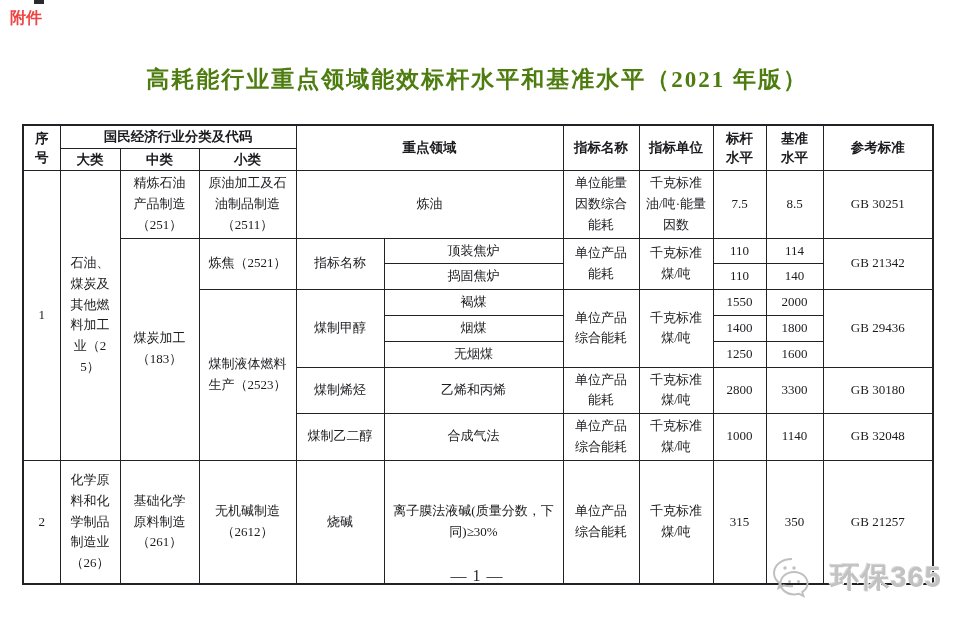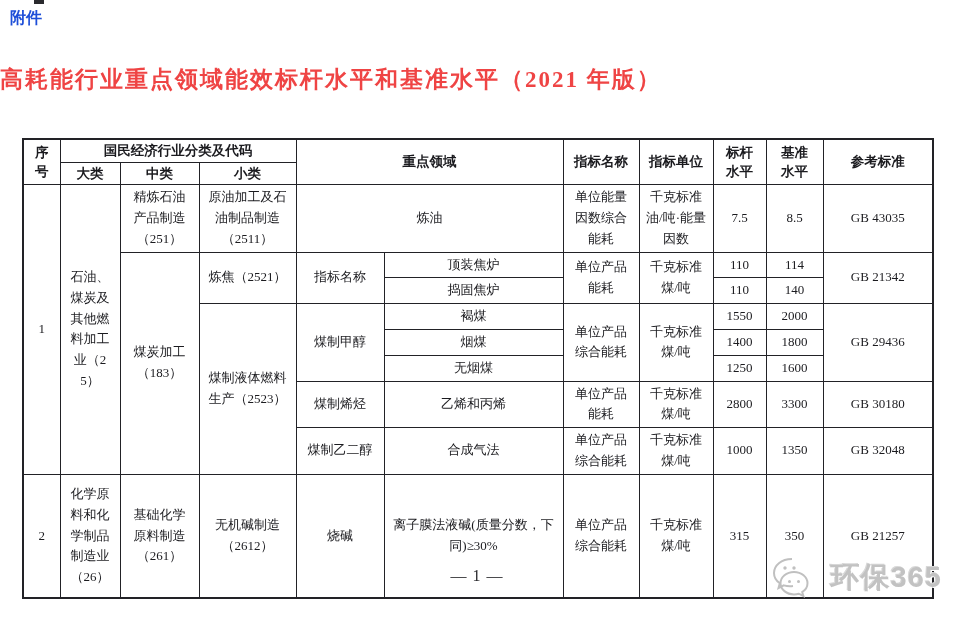--- a/index.html
+++ b/index.html
@@ -11,29 +11,30 @@
     color: #1b1b1f;
     overflow: hidden;
   }
   .edge-artifact {
     position: absolute; top: 0; left: 34px; width: 10px; height: 4px;
     background: #2a2a2e;
   }
   .attachment {
     position: absolute; top: 8px; left: 10px;
     font-family: "Liberation Sans", "DejaVu Sans", sans-serif;
-    font-weight: bold; font-size: 16px; color: #1d4ed8;
+    font-weight: bold; font-size: 16px; color: #ef4444;
   }
   .doc-title {
     position: absolute; top: 64px; left: 0; width: 100%;
+    text-align: center;
     font-weight: bold; font-size: 23px; letter-spacing: 2px;
-    color: #ef4444;
+    color: #4d7c0f;
   }
   table.energy-table {
-    position: absolute; top: 138px; left: 22px;
+    position: absolute; top: 124px; left: 22px;
     width: 910px;
     border-collapse: collapse;
     table-layout: fixed;
     border: 2px solid #222226;
   }
   .energy-table th, .energy-table td {
     border: 1px solid #222226;
     text-align: center;
     vertical-align: middle;
     font-size: 13px;
@@ -125,21 +126,21 @@
     <tr class="h-refining">
       <td rowspan="8">1</td>
       <td class="cell-major" rowspan="8">石油、煤炭及其他燃料加工业（25）</td>
       <td class="cell-middle">精炼石油产品制造（251）</td>
       <td>原油加工及石油制品制造（2511）</td>
       <td colspan="2">炼油</td>
       <td>单位能量因数综合能耗</td>
       <td>千克标准油/吨·能量因数</td>
       <td>7.5</td>
       <td>8.5</td>
-      <td>GB 43035</td>
+      <td>GB 30251</td>
     </tr>
     <tr class="h-coke1">
       <td class="cell-middle" rowspan="7">煤炭加工（183）</td>
       <td rowspan="2">炼焦（2521）</td>
       <td rowspan="2">指标名称</td>
       <td>顶装焦炉</td>
       <td rowspan="2">单位产品能耗</td>
       <td rowspan="2">千克标准煤/吨</td>
       <td>110</td>
       <td>114</td>
@@ -178,21 +179,21 @@
       <td>2800</td>
       <td>3300</td>
       <td>GB 30180</td>
     </tr>
     <tr class="h-glycol">
       <td>煤制乙二醇</td>
       <td>合成气法</td>
       <td>单位产品综合能耗</td>
       <td>千克标准煤/吨</td>
       <td>1000</td>
-      <td>1350</td>
+      <td>1140</td>
       <td>GB 32048</td>
     </tr>
     <tr class="h-caustic">
       <td>2</td>
       <td class="cell-major">化学原料和化学制品制造业（26）</td>
       <td class="cell-middle">基础化学原料制造（261）</td>
       <td>无机碱制造（2612）</td>
       <td>烧碱</td>
       <td>离子膜法液碱(质量分数，下同)≥30%</td>
       <td>单位产品综合能耗</td>

